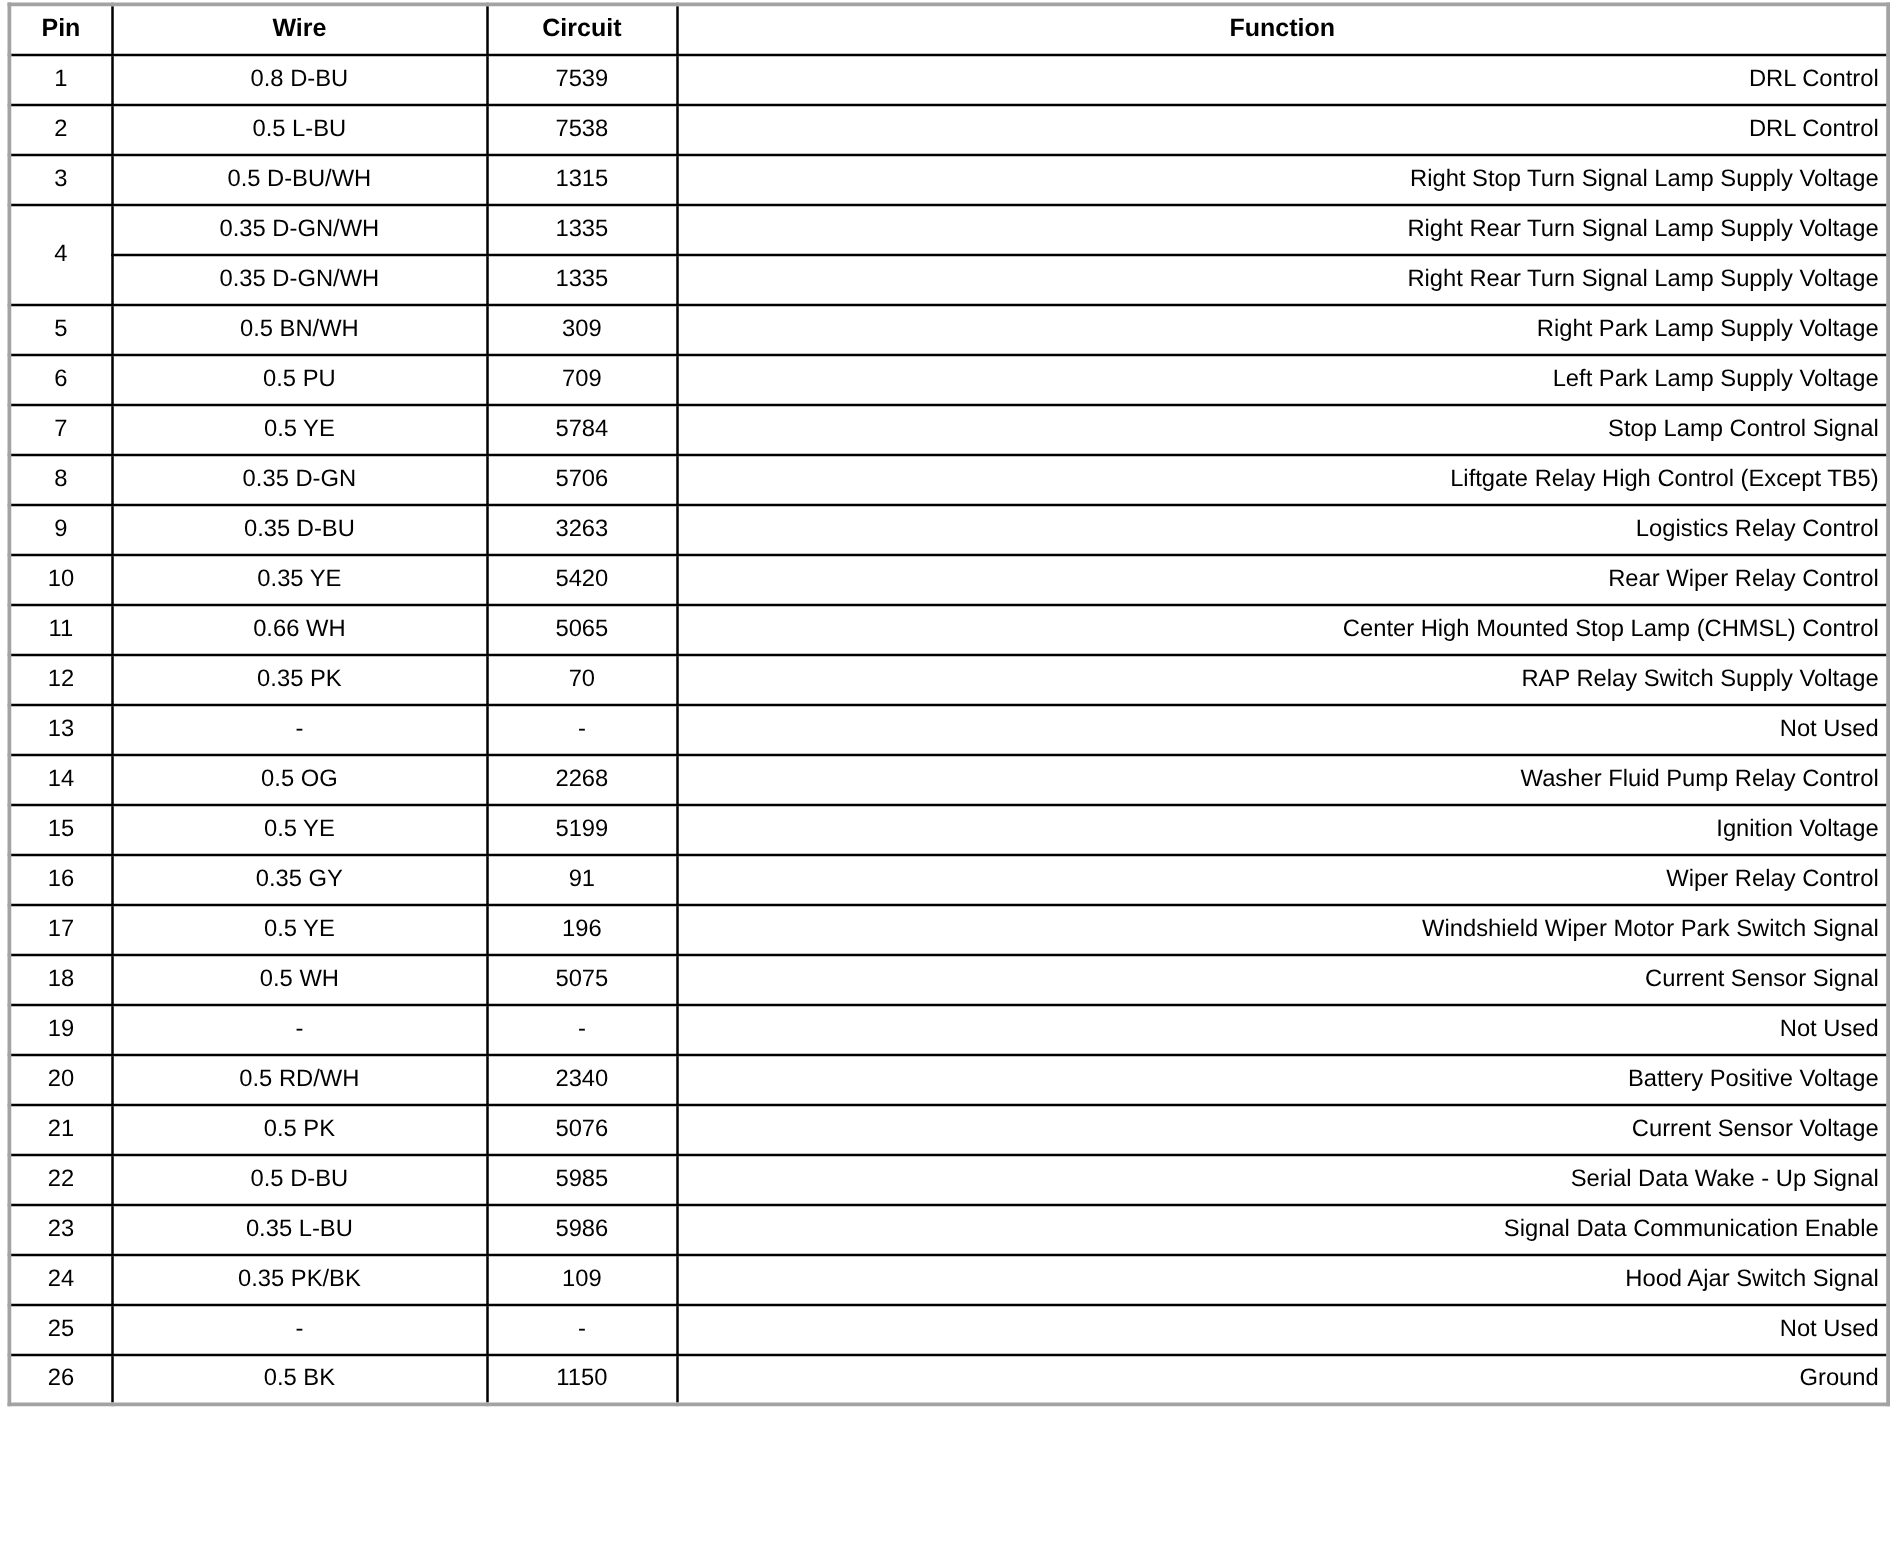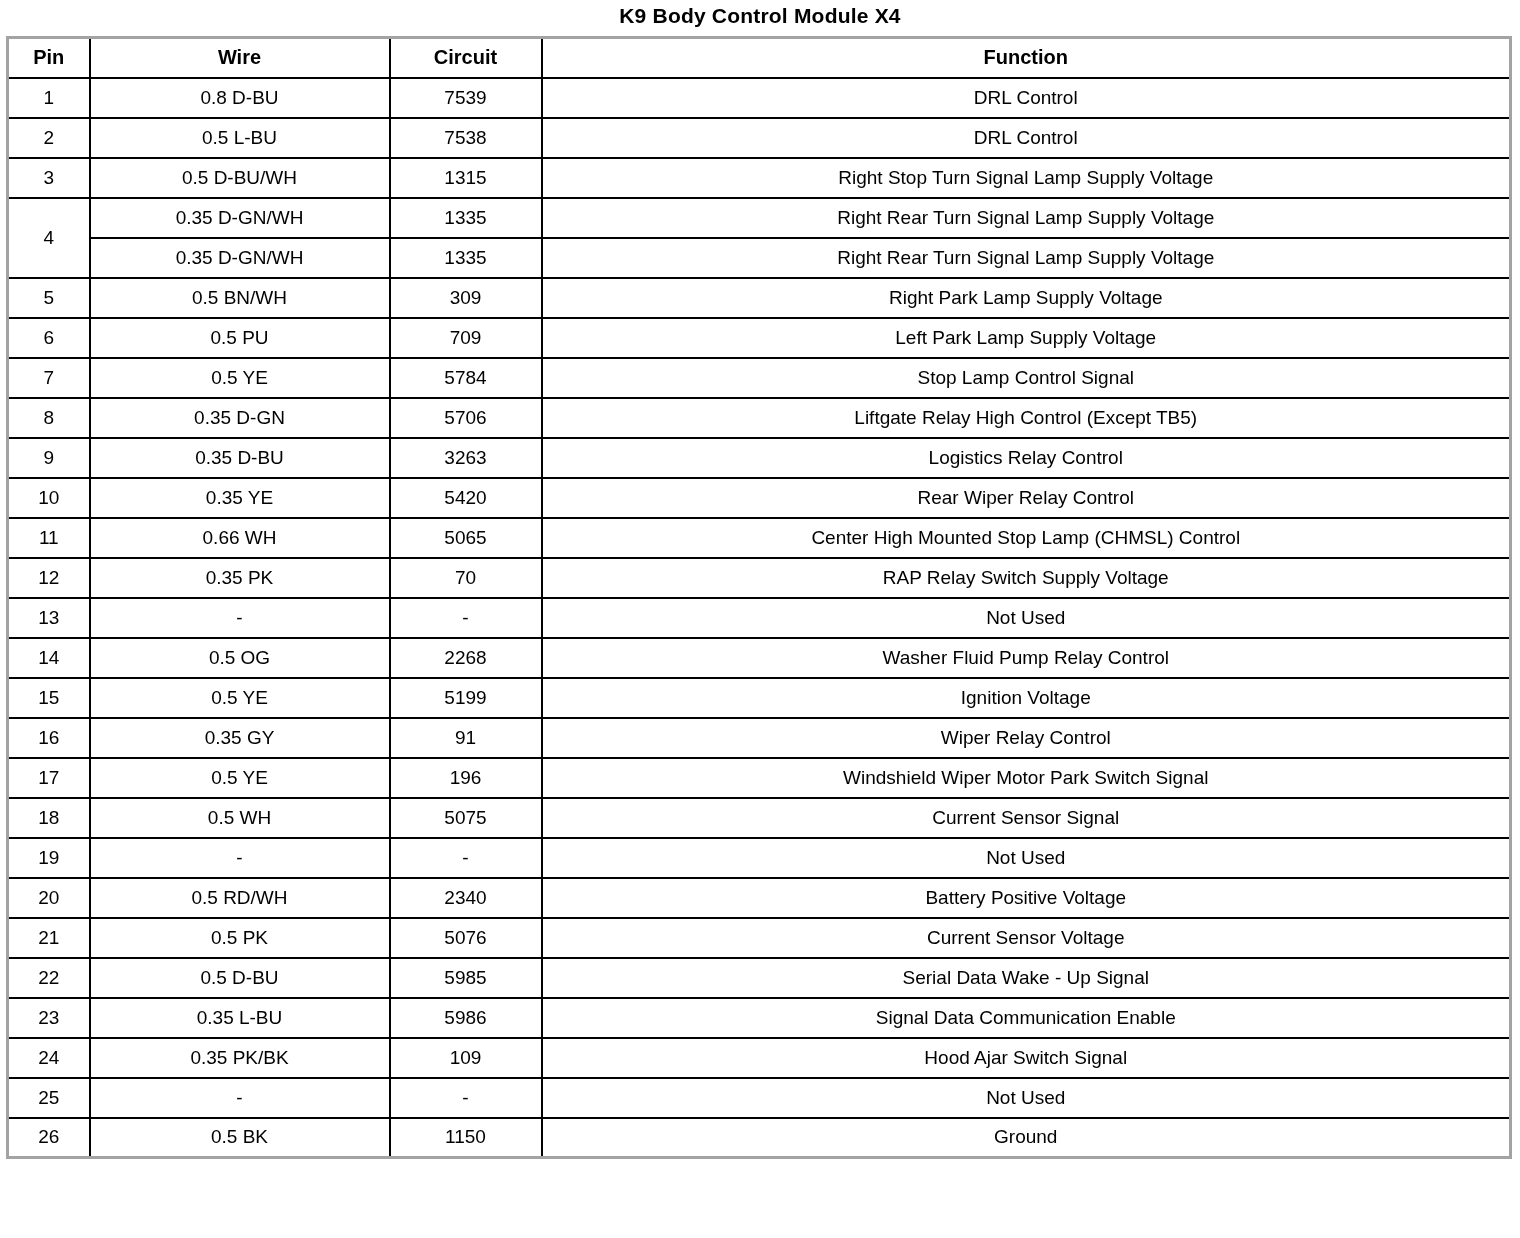--- a/index.html
+++ b/index.html
@@ -43,27 +43,26 @@
   table.pinout th {
     font-weight: bold;
     text-align: center;
     font-size: 20px;
   }
   col.col-pin     { width: 82px;  }
   col.col-wire    { width: 300px; }
   col.col-circuit { width: 152px; }
   col.col-func    { width: auto;  }
   td.c-pin, td.c-wire, td.c-circuit { text-align: center; }
-  td.c-func { text-align: center; padding-left: 7px; }
+  td.c-func { text-align: right; padding-left: 7px; }
 </style>
 </head>
 <body>
 
 <div class="page">
-  <div class="title">K9 Body Control Module X4</div>
 
   <table class="pinout">
     <colgroup>
       <col class="col-pin">
       <col class="col-wire">
       <col class="col-circuit">
       <col class="col-func">
     </colgroup>
     <thead>
       <tr>

